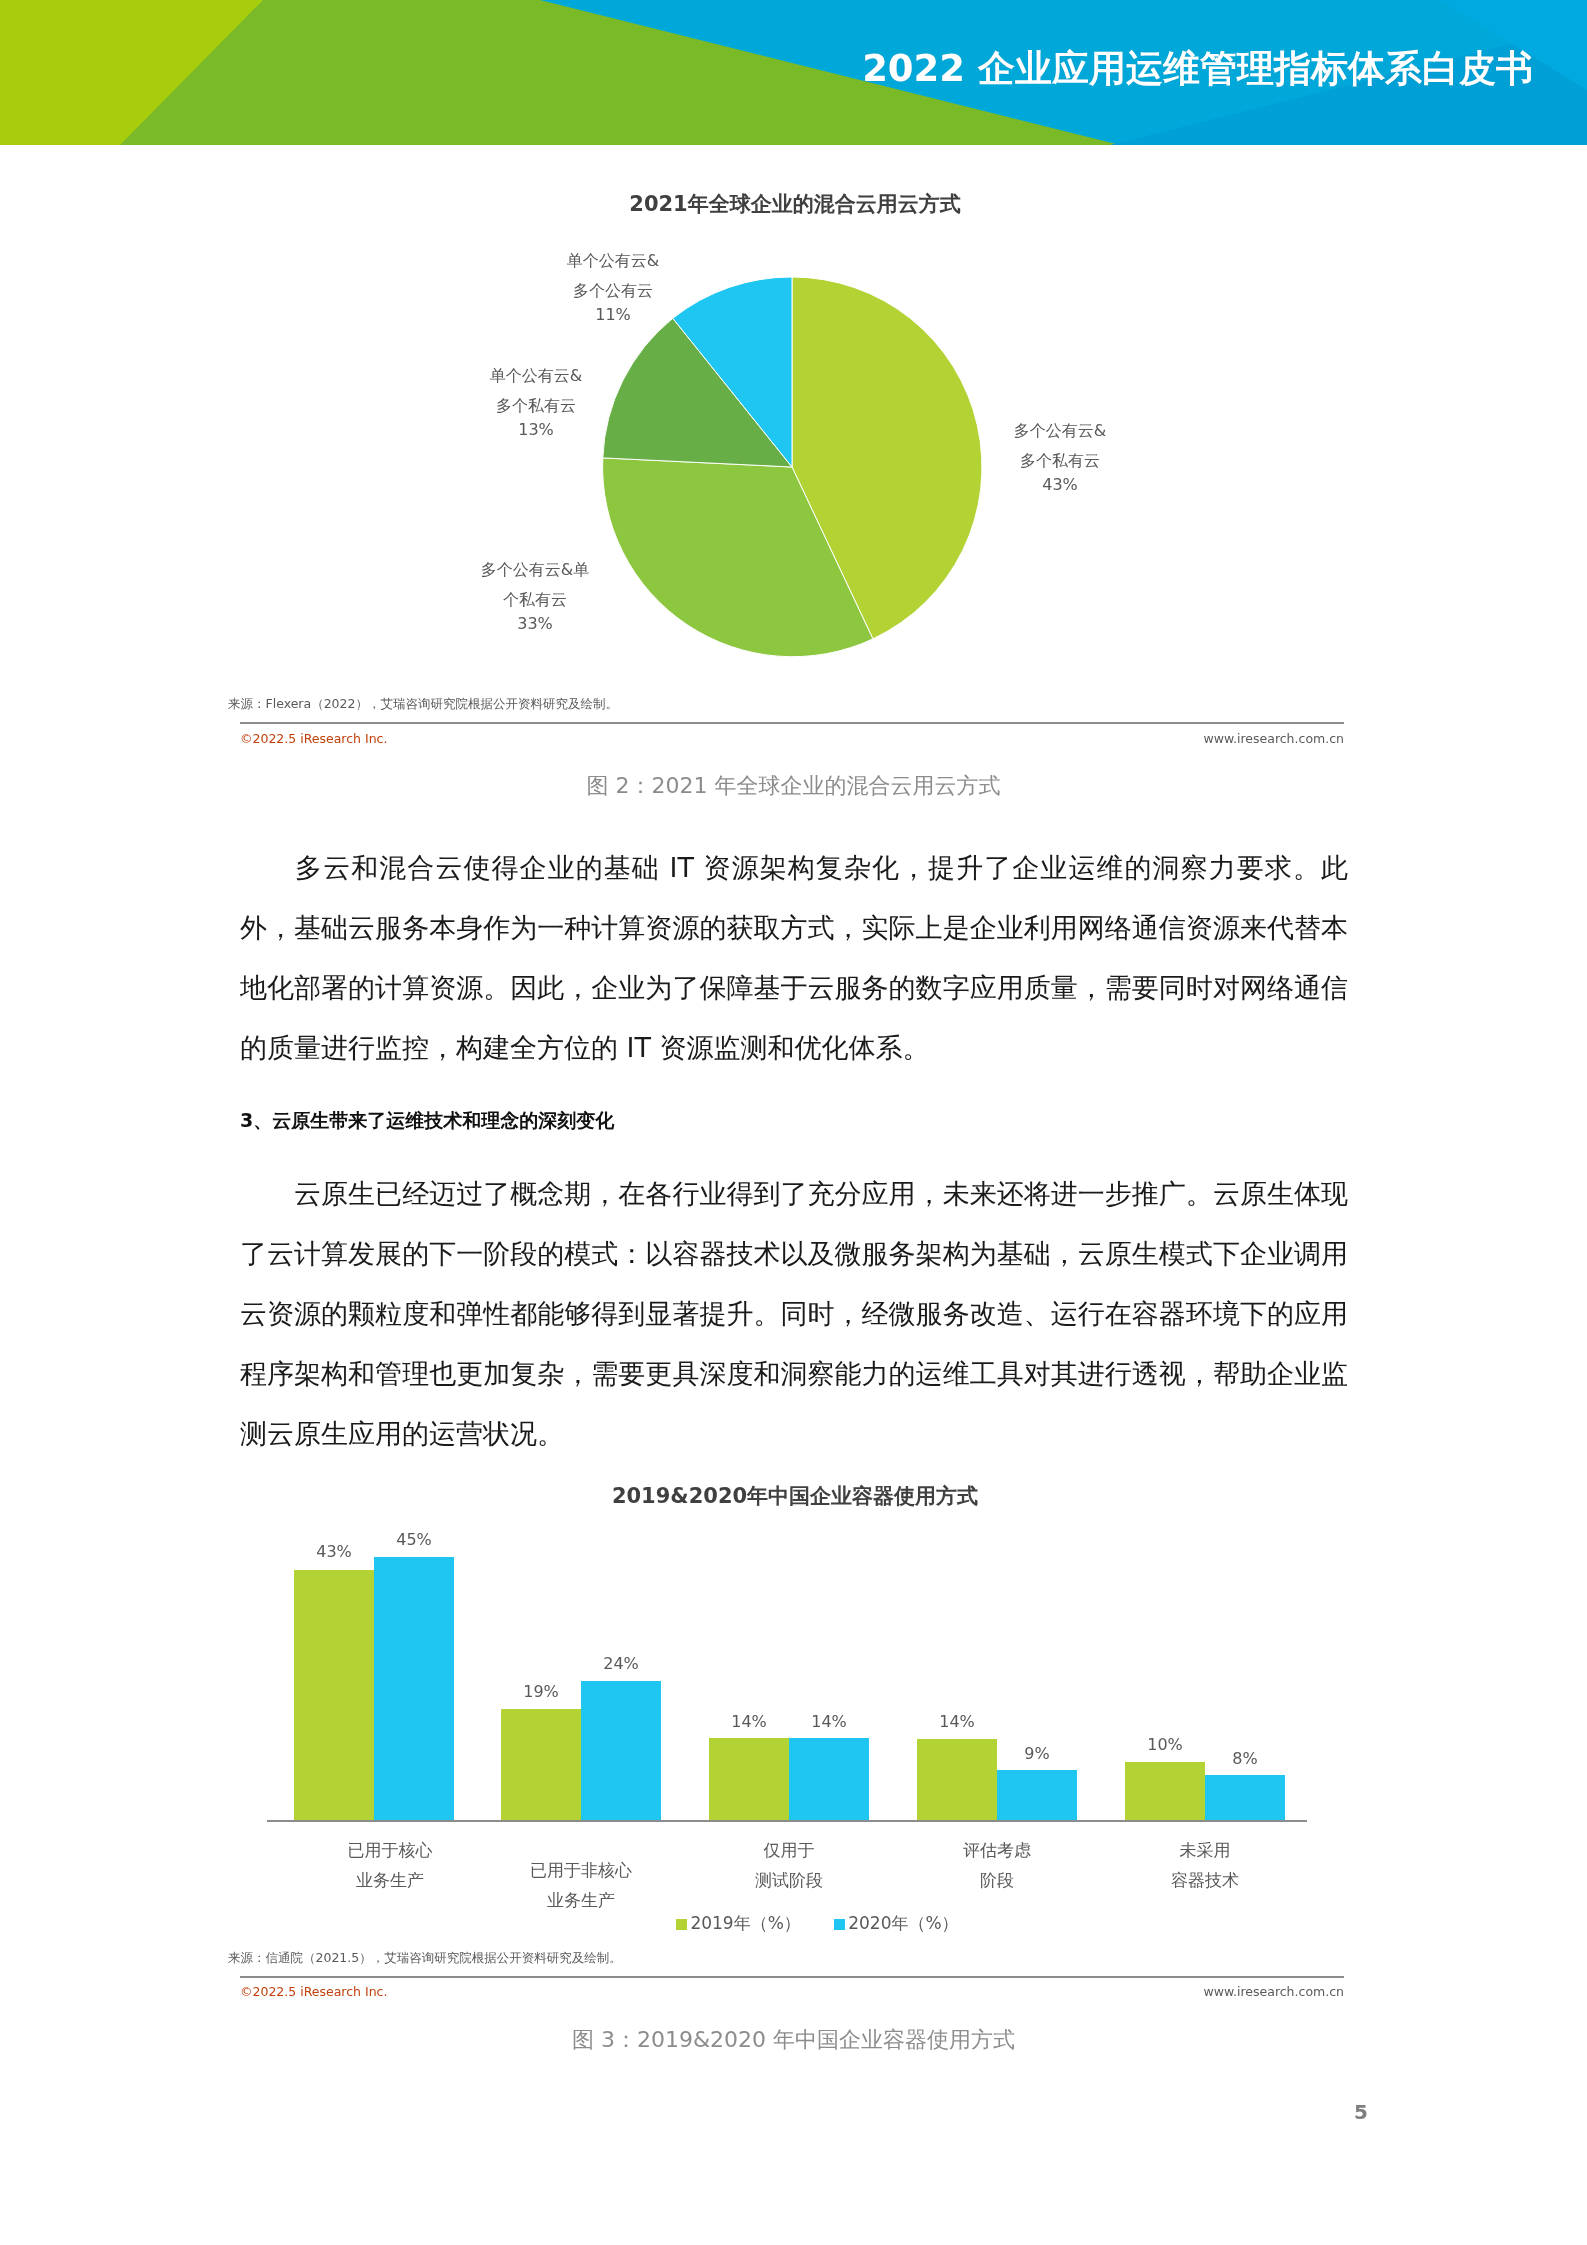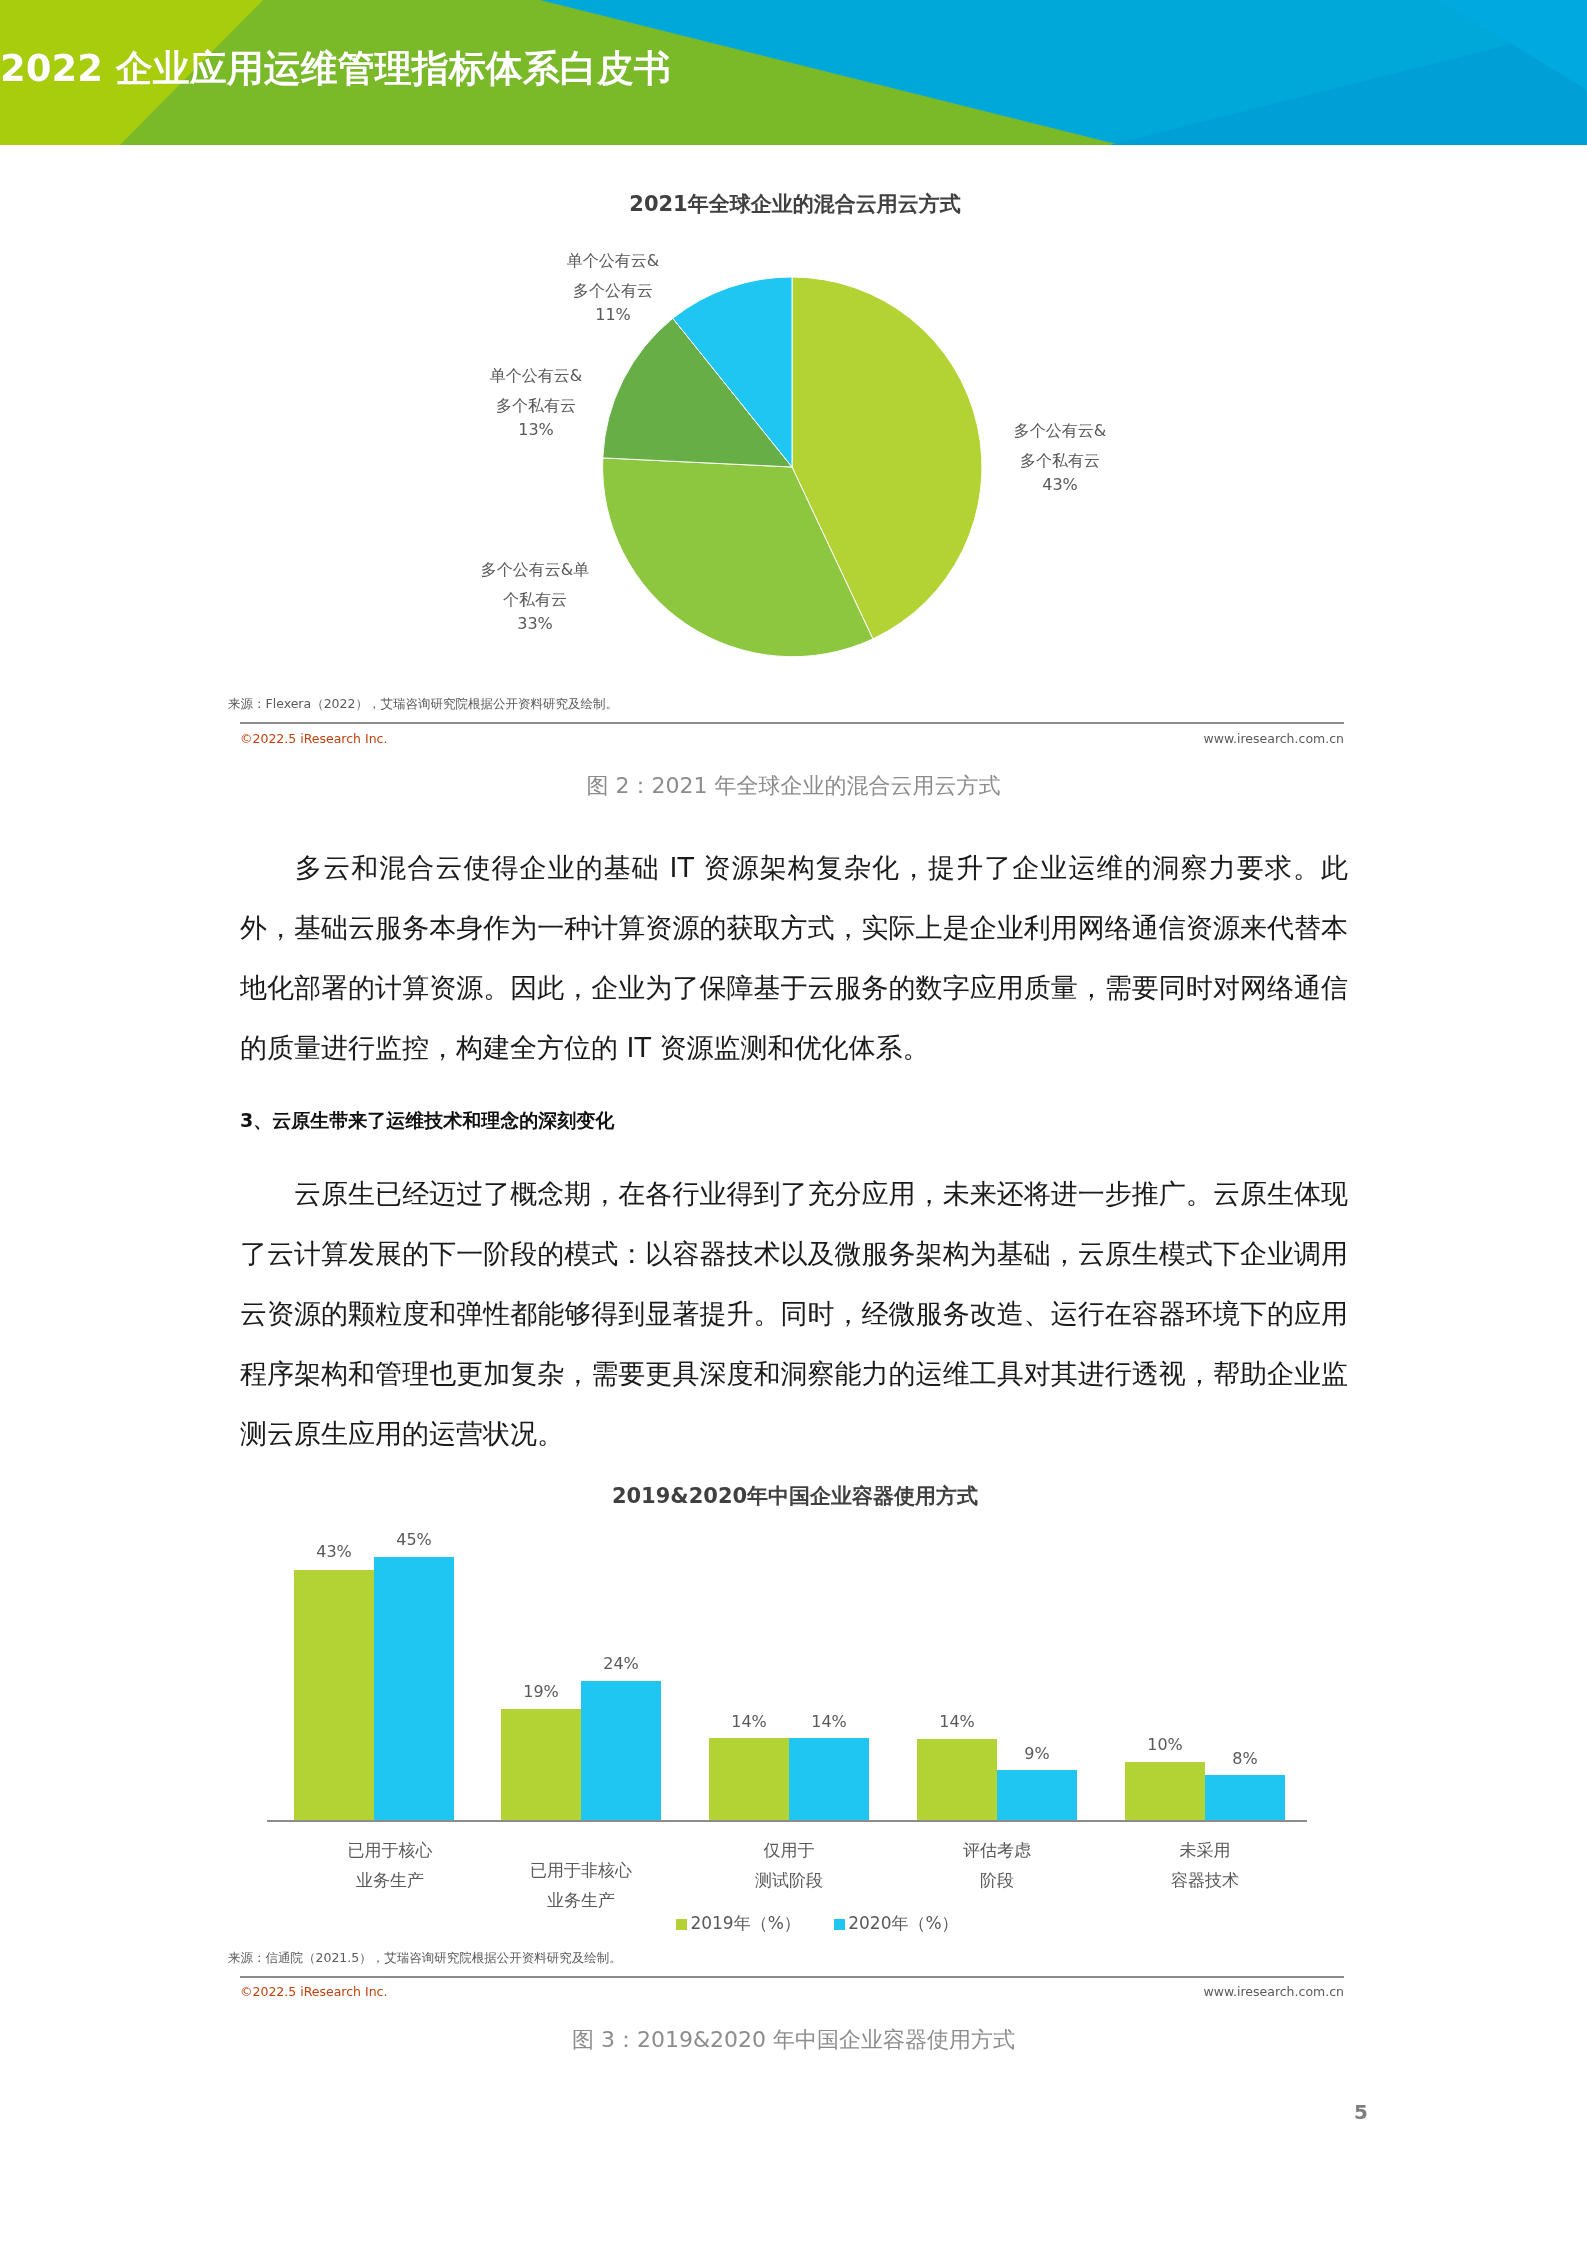--- a/index.html
+++ b/index.html
@@ -3,21 +3,21 @@
   <meta charset="utf-8">
   <style>
     html, body { margin: 0; padding: 0; background: #ffffff; }
     body { width: 1587px; height: 2245px; position: relative; overflow: hidden;
            font-family: "DejaVu Sans", "Liberation Sans", sans-serif; color: #222; }
     .abs { position: absolute; }
 
     
     #header { left: 0; top: 0; width: 1587px; height: 145px; overflow: hidden; }
     #header svg { position: absolute; left: 0; top: 0; }
-    #header-title { position: absolute; left: 0; width: 1533px; top: 44px; text-align: left;
+    #header-title { position: absolute; left: 0; width: 1533px; top: 44px; text-align: right;
       color: #fff; font-weight: bold; font-size: 37px; letter-spacing: 0px;
       font-family: "DejaVu Sans", sans-serif; text-shadow: 0 0 1px rgba(0,0,0,0.15); }
 
     
     .chart-title { position: absolute; text-align: center; font-weight: bold; color: #404040;
       font-size: 21px; font-family: "DejaVu Sans", sans-serif; }
 
     .pie-label { position: absolute; text-align: center; color: #595959; font-size: 16px;
       line-height: 30px; white-space: nowrap; }
     .pie-label div { height: 30px; }

